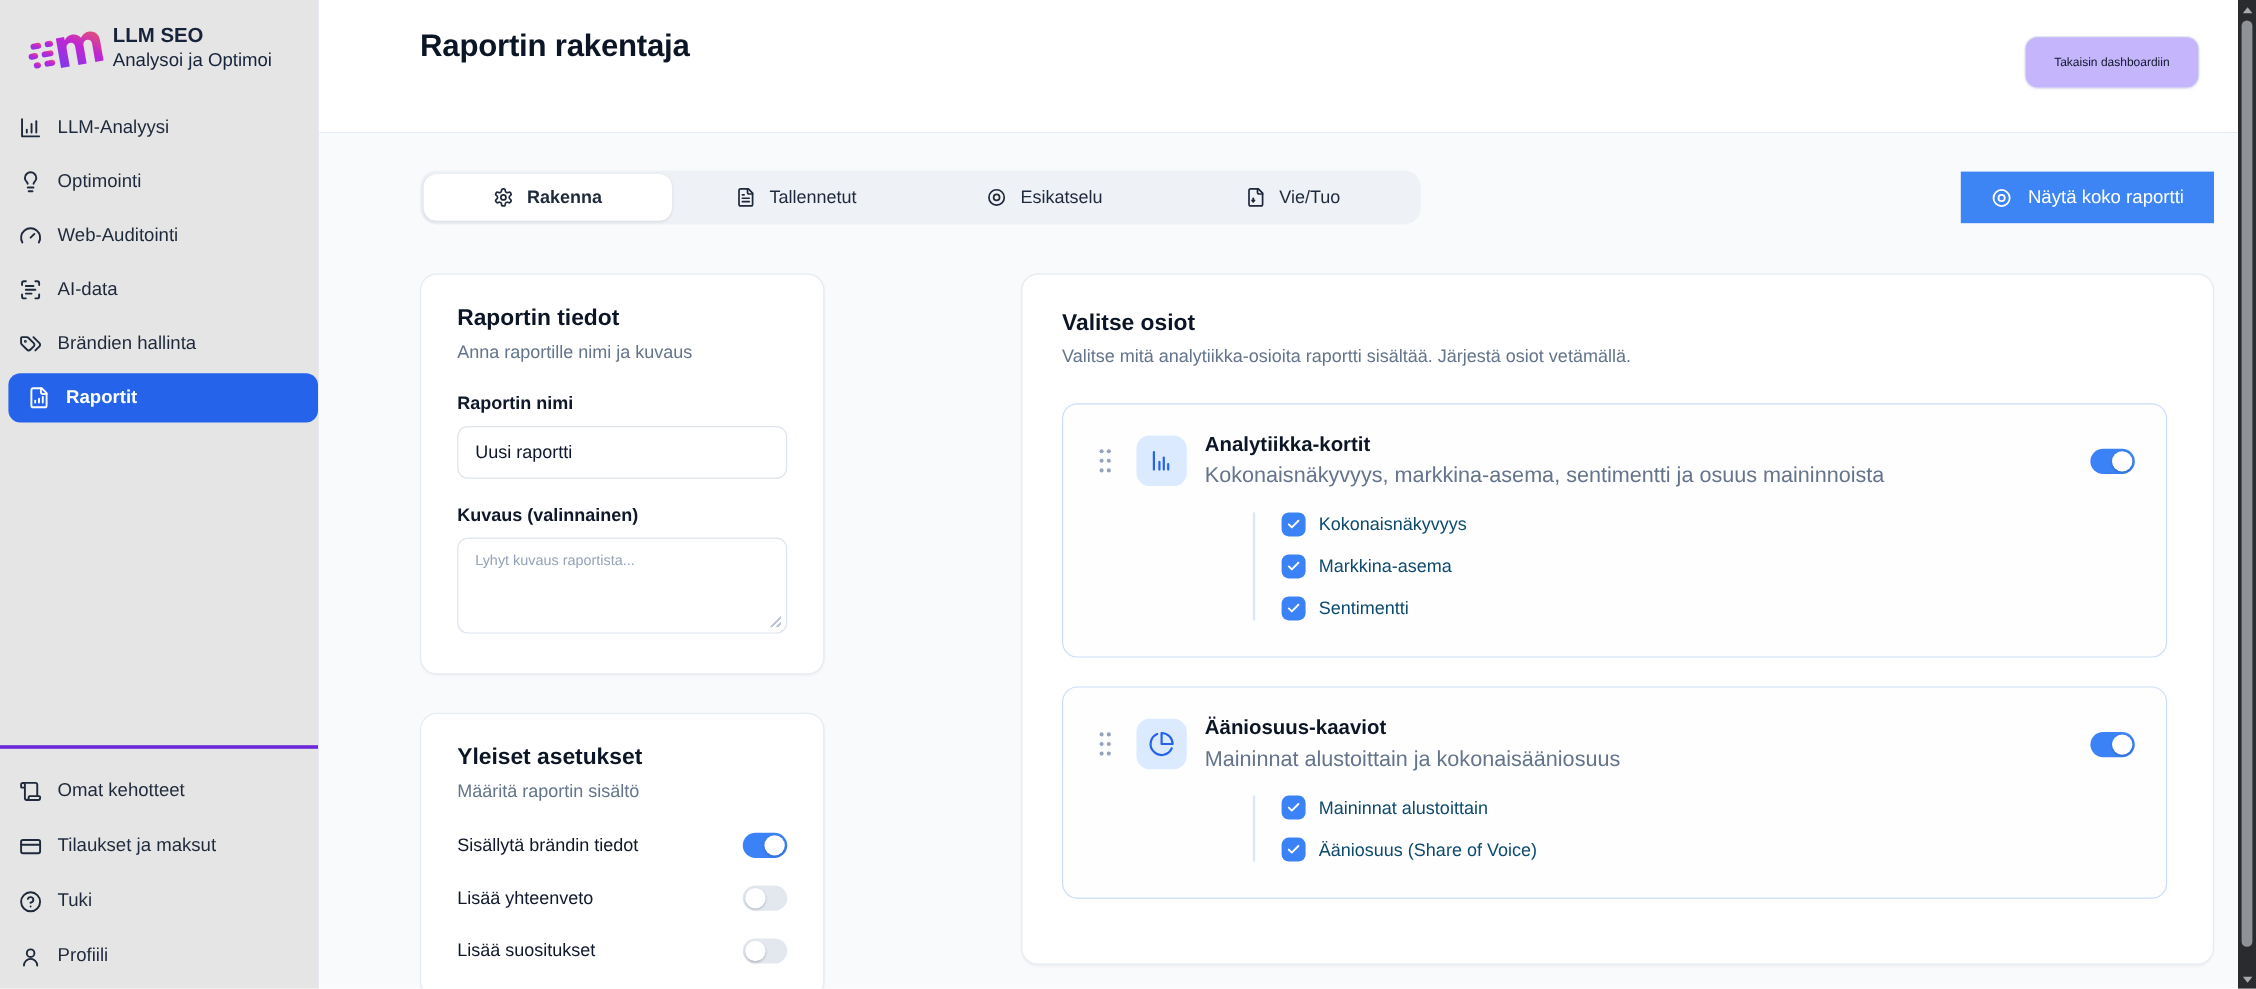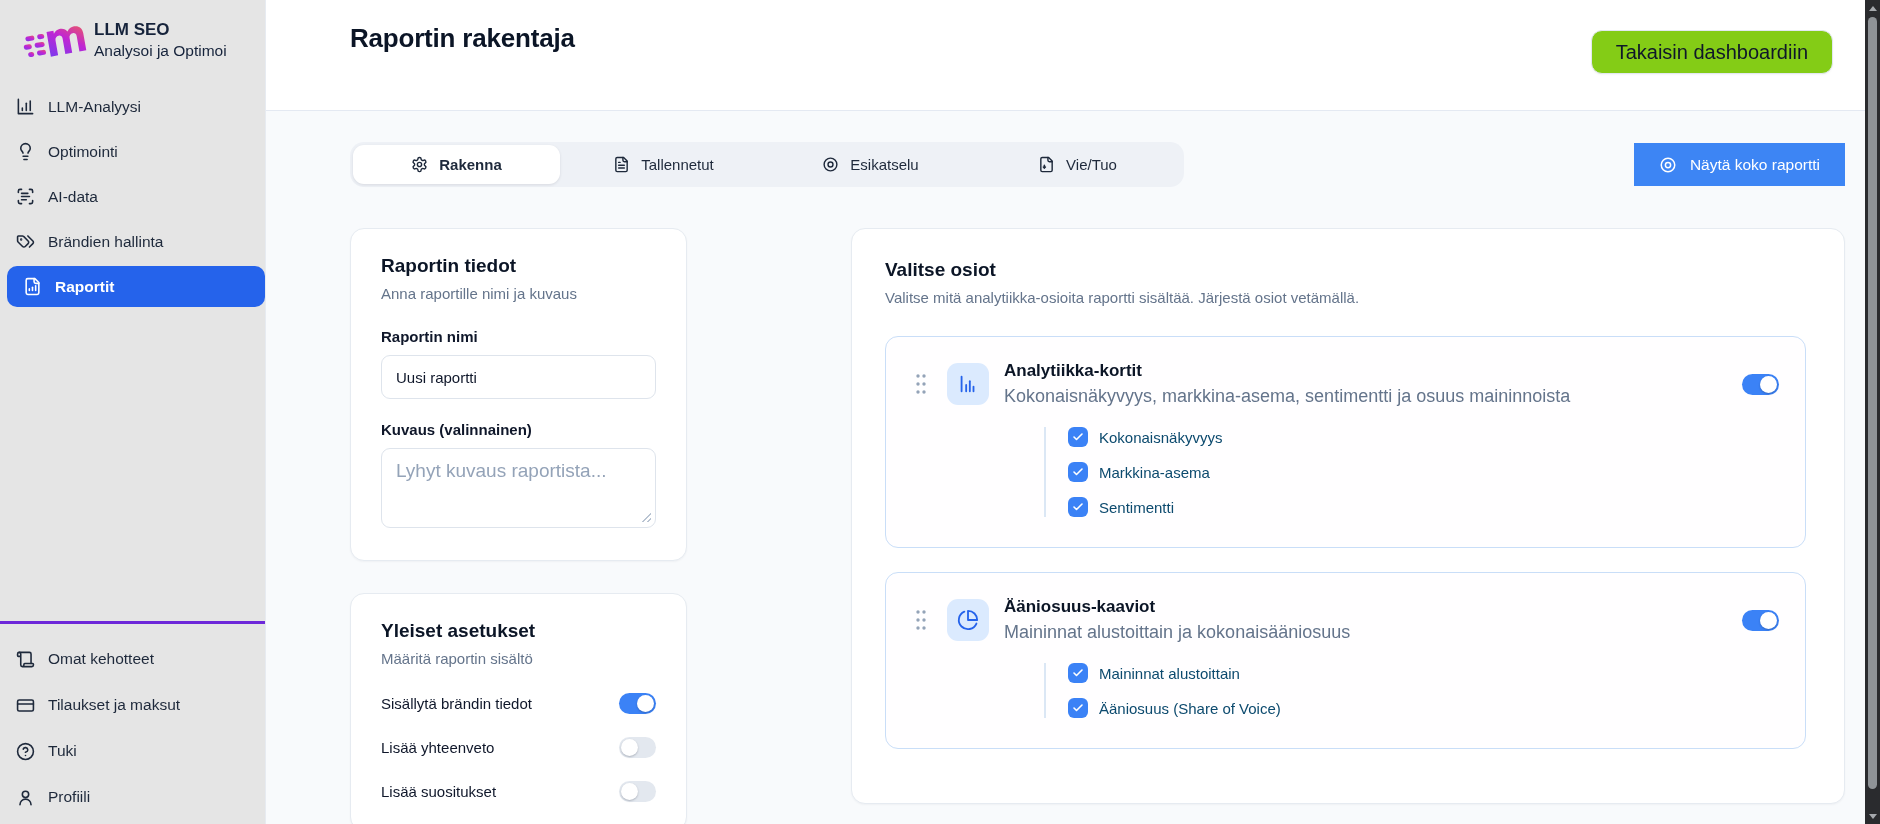--- a/index.html
+++ b/index.html
@@ -41,22 +41,22 @@
   
   .main { flex:1; display:flex; flex-direction:column; min-width:0; height:100%; }
   .header {
     height:111px; background:#ffffff; border-bottom:1px solid #e4e9f2;
     padding:21px 47px 0 84px;
     display:flex; justify-content:space-between; align-items:flex-start;
   }
   .page-title { font-size:26px; font-weight:700; color:#0b1526; margin:2px 0 8px; letter-spacing:-0.2px; }
   .page-subtitle { font-size:16px; color:#64748b; }
   .back-btn {
-    margin-top:9px; height:44px; padding:0 24px; background:#84cc16;
-    border:1px solid #e2e8f0; border-radius:11px; font-size:20px; font-weight:500;
+    margin-top:9px; height:44px; padding:0 24px; background:#c4b5fd;
+    border:1px solid #e2e8f0; border-radius:11px; font-size:10px; font-weight:500;
     color:#0f172a; font-family:inherit; cursor:pointer; box-shadow:0 1px 2px rgba(15,23,42,.04);
   }
 
   .content { flex:1; background:#f8fafc; padding:31px 35px 0 84px; overflow:hidden; }
 
   
   .toolbar { display:flex; justify-content:space-between; align-items:center; margin-bottom:41px; }
   .tab-group { background:#eef1f6; border-radius:14px; padding:3px; display:inline-flex; }
   .tab {
     width:207px; height:39px; display:flex; align-items:center; justify-content:center;
@@ -84,21 +84,21 @@
   .card-sub { font-size:15px; color:#64748b; margin:0 0 26px; }
   .field-label { display:block; font-size:15px; font-weight:600; color:#0f172a; margin:0 0 10px; }
   .text-input {
     width:100%; height:44px; border:1px solid #dee4ec; border-radius:9px;
     padding:0 14px; font-size:15px; color:#0f172a; font-family:inherit; background:#fff;
     margin-bottom:22px; outline:none;
   }
   .ta-wrap { position:relative; }
   .textarea {
     width:100%; height:80px; border:1px solid #dee4ec; border-radius:9px;
-    padding:11px 14px; font-size:19px; font-family:inherit; color:#0f172a; resize:none; outline:none;
+    padding:11px 14px; font-size:12px; font-family:inherit; color:#0f172a; resize:none; outline:none;
   }
   .textarea::placeholder, .text-input::placeholder { color:#94a3b8; }
   .ta-wrap::after {
     content:""; position:absolute; right:5px; bottom:10px; width:10px; height:10px;
     background:repeating-linear-gradient(-45deg, transparent 0 2px, #b9c4d2 2px 3.5px);
     clip-path:polygon(100% 0, 100% 100%, 0 100%);
   }
   .toggle-row {
     display:flex; justify-content:space-between; align-items:center;
     font-size:15px; font-weight:500; color:#0f172a; margin-top:23px;
@@ -212,20 +212,27 @@
         </svg>
       <span>LLM-Analyysi</span>
     </div>
     <div class="nav-item">
       <svg class="ic" viewBox="0 0 24 24" fill="none" stroke="currentColor" stroke-width="2" stroke-linecap="round" stroke-linejoin="round">
           <path d="M15.1 14c.2-1 .7-1.7 1.4-2.5A4.7 4.7 0 0 0 18 8 6 6 0 0 0 6 8c0 1 .2 2.2 1.5 3.5.8.8 1.2 1.5 1.4 2.5"></path>
           <path d="M9 18h6"></path>
           <path d="M10 22h4"></path>
         </svg>
       <span>Optimointi</span>
+    </div>
+    <div class="nav-item">
+      <svg class="ic" viewBox="0 0 24 24" fill="none" stroke="currentColor" stroke-width="2" stroke-linecap="round" stroke-linejoin="round">
+          <path d="m12 14 4-4"></path>
+          <path d="M3.34 19a10 10 0 1 1 17.32 0"></path>
+        </svg>
+      <span>Web-Auditointi</span>
     </div>
     <div class="nav-item">
       <svg class="ic" viewBox="0 0 24 24" fill="none" stroke="currentColor" stroke-width="2" stroke-linecap="round" stroke-linejoin="round">
           <path d="M3 7V5a2 2 0 0 1 2-2h2"></path>
           <path d="M17 3h2a2 2 0 0 1 2 2v2"></path>
           <path d="M21 17v2a2 2 0 0 1-2 2h-2"></path>
           <path d="M7 21H5a2 2 0 0 1-2-2v-2"></path>
           <path d="M7 8h8"></path>
           <path d="M7 12h10"></path>
           <path d="M7 16h6"></path>

